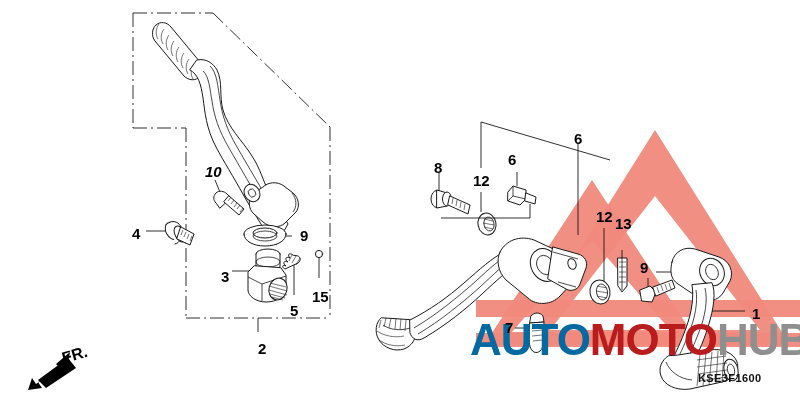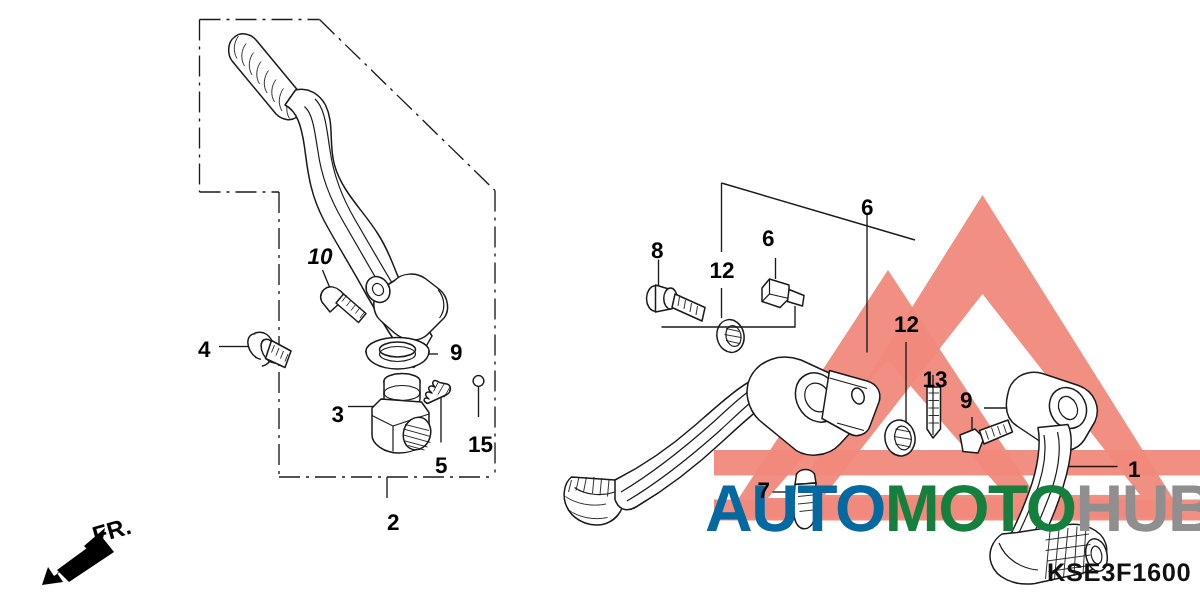--- a/index.html
+++ b/index.html
@@ -1,20 +1,20 @@
 <!DOCTYPE html>
 <html><head>
 <meta charset="utf-8">
 <style>
   html,body{margin:0;padding:0;background:#ffffff;}
   body{width:800px;height:400px;overflow:hidden;font-family:"Liberation Sans",sans-serif;}
   #stage{position:relative;width:800px;height:400px;background:#fff;}
   #stage svg{position:absolute;left:0;top:0;}
   .lbl{position:absolute;font-family:"Liberation Sans",sans-serif;font-size:15px;font-weight:700;color:#000;line-height:1;white-space:nowrap;}
-  .pnum{position:absolute;font-family:"Liberation Sans",sans-serif;font-size:17px;font-weight:700;color:#111;letter-spacing:.4px;white-space:nowrap;}
+  .pnum{position:absolute;font-family:"Liberation Sans",sans-serif;font-size:11px;font-weight:700;color:#111;letter-spacing:.4px;white-space:nowrap;}
   .wm-text{position:absolute;font-family:"Liberation Sans",sans-serif;font-weight:700;font-size:44px;letter-spacing:-1px;line-height:1;white-space:nowrap;}
   .fr{position:absolute;font-family:"Liberation Sans",sans-serif;font-weight:700;font-size:16px;color:#000;}
 </style>
 </head>
 <body>
 
 <div id="stage">
 
   <svg width="800" height="400" viewBox="0 0 800 400">
     <g fill="#f0897c">
@@ -315,37 +315,37 @@
           <path d="M697 367 L727 363"></path>
         <path d="M698 374 L727 370"></path>
           <path d="M699 381 L726 377"></path>
       </g>
       <path class="thin" d="M666 362 C670 372 680 379 692 380"></path>
     </g>
 
   </svg>
 
   <div class="wm-text" style="left:470px;top:318px;">
-    <span style="color:#0369a1;">AUTO</span><span style="color:#15803d;">MOTO</span><span style="color:#8f8f8f;">HUB</span>
+    <span style="color:#0369a1;">AUTO</span><span style="color:#b91c1c;">MOTO</span><span style="color:#8f8f8f;">HUB</span>
   </div>
 
   <div class="lbl" style="left:752px;top:306px;">1</div>
   <div class="lbl" style="left:258px;top:341px;">2</div>
   <div class="lbl" style="left:221px;top:269px;">3</div>
   <div class="lbl" style="left:132px;top:226px;">4</div>
   <div class="lbl" style="left:290px;top:303px;">5</div>
   <div class="lbl" style="left:574px;top:131px;">6</div>
   <div class="lbl" style="left:505px;top:320px;">7</div>
   <div class="lbl" style="left:434px;top:160px;">8</div>
   <div class="lbl" style="left:300px;top:228px;">9</div>
   <div class="lbl" style="left:205px;top:164px;font-style:italic;">10</div>
   <div class="lbl" style="left:640px;top:260px;">9</div>
   <div class="lbl" style="left:473px;top:173px;">12</div>
   <div class="lbl" style="left:596px;top:209px;">12</div>
-  <div class="lbl" style="left:615px;top:246px;">13</div>
+  <div class="lbl" style="left:615px;top:216px;">13</div>
   <div class="lbl" style="left:508px;top:152px;">6</div>
   <div class="lbl" style="left:312px;top:289px;">15</div>
 
   <div class="pnum" style="left:698px;top:372px;">KSE3F1600</div>
 
   <div style="position:absolute;left:26px;top:348px;width:80px;height:44px;">
     <svg width="80" height="44" viewBox="0 0 80 44">
       <path d="M44 4 L30 16 L34 20 L10 36 L6 30 L2 42 L16 40 L12 34 L36 22 L40 26 Z" fill="#000"></path>
       <path d="M12 32 L42 10 L50 20 L20 40 Z" fill="#000"></path>
     </svg>

